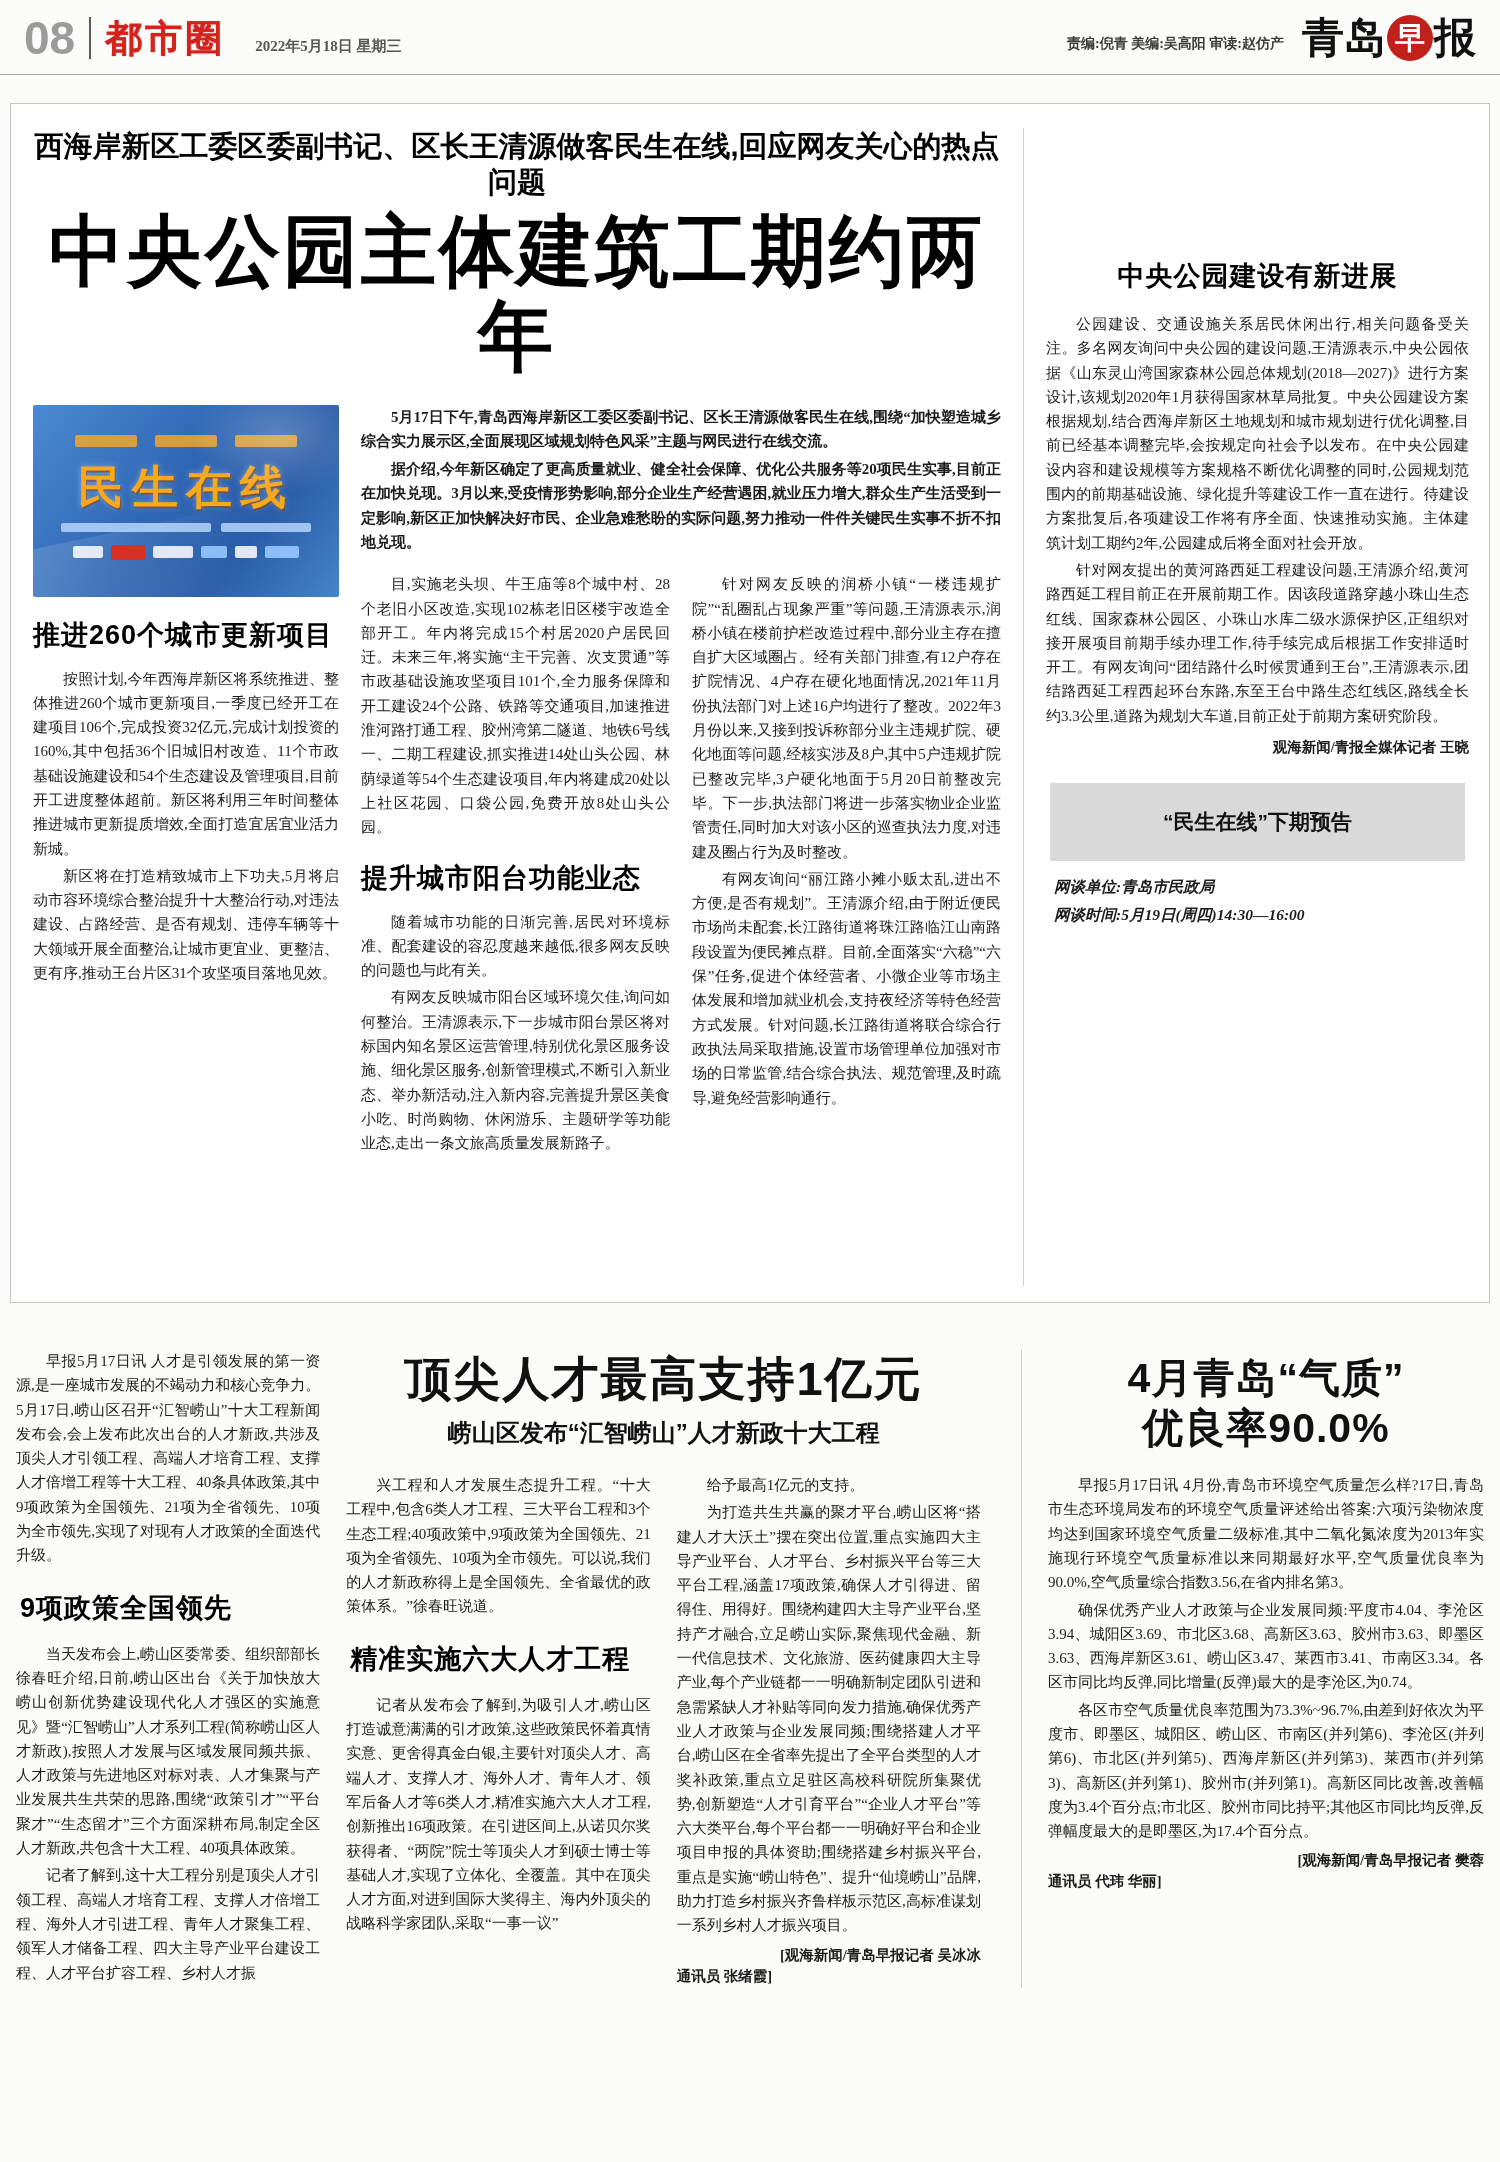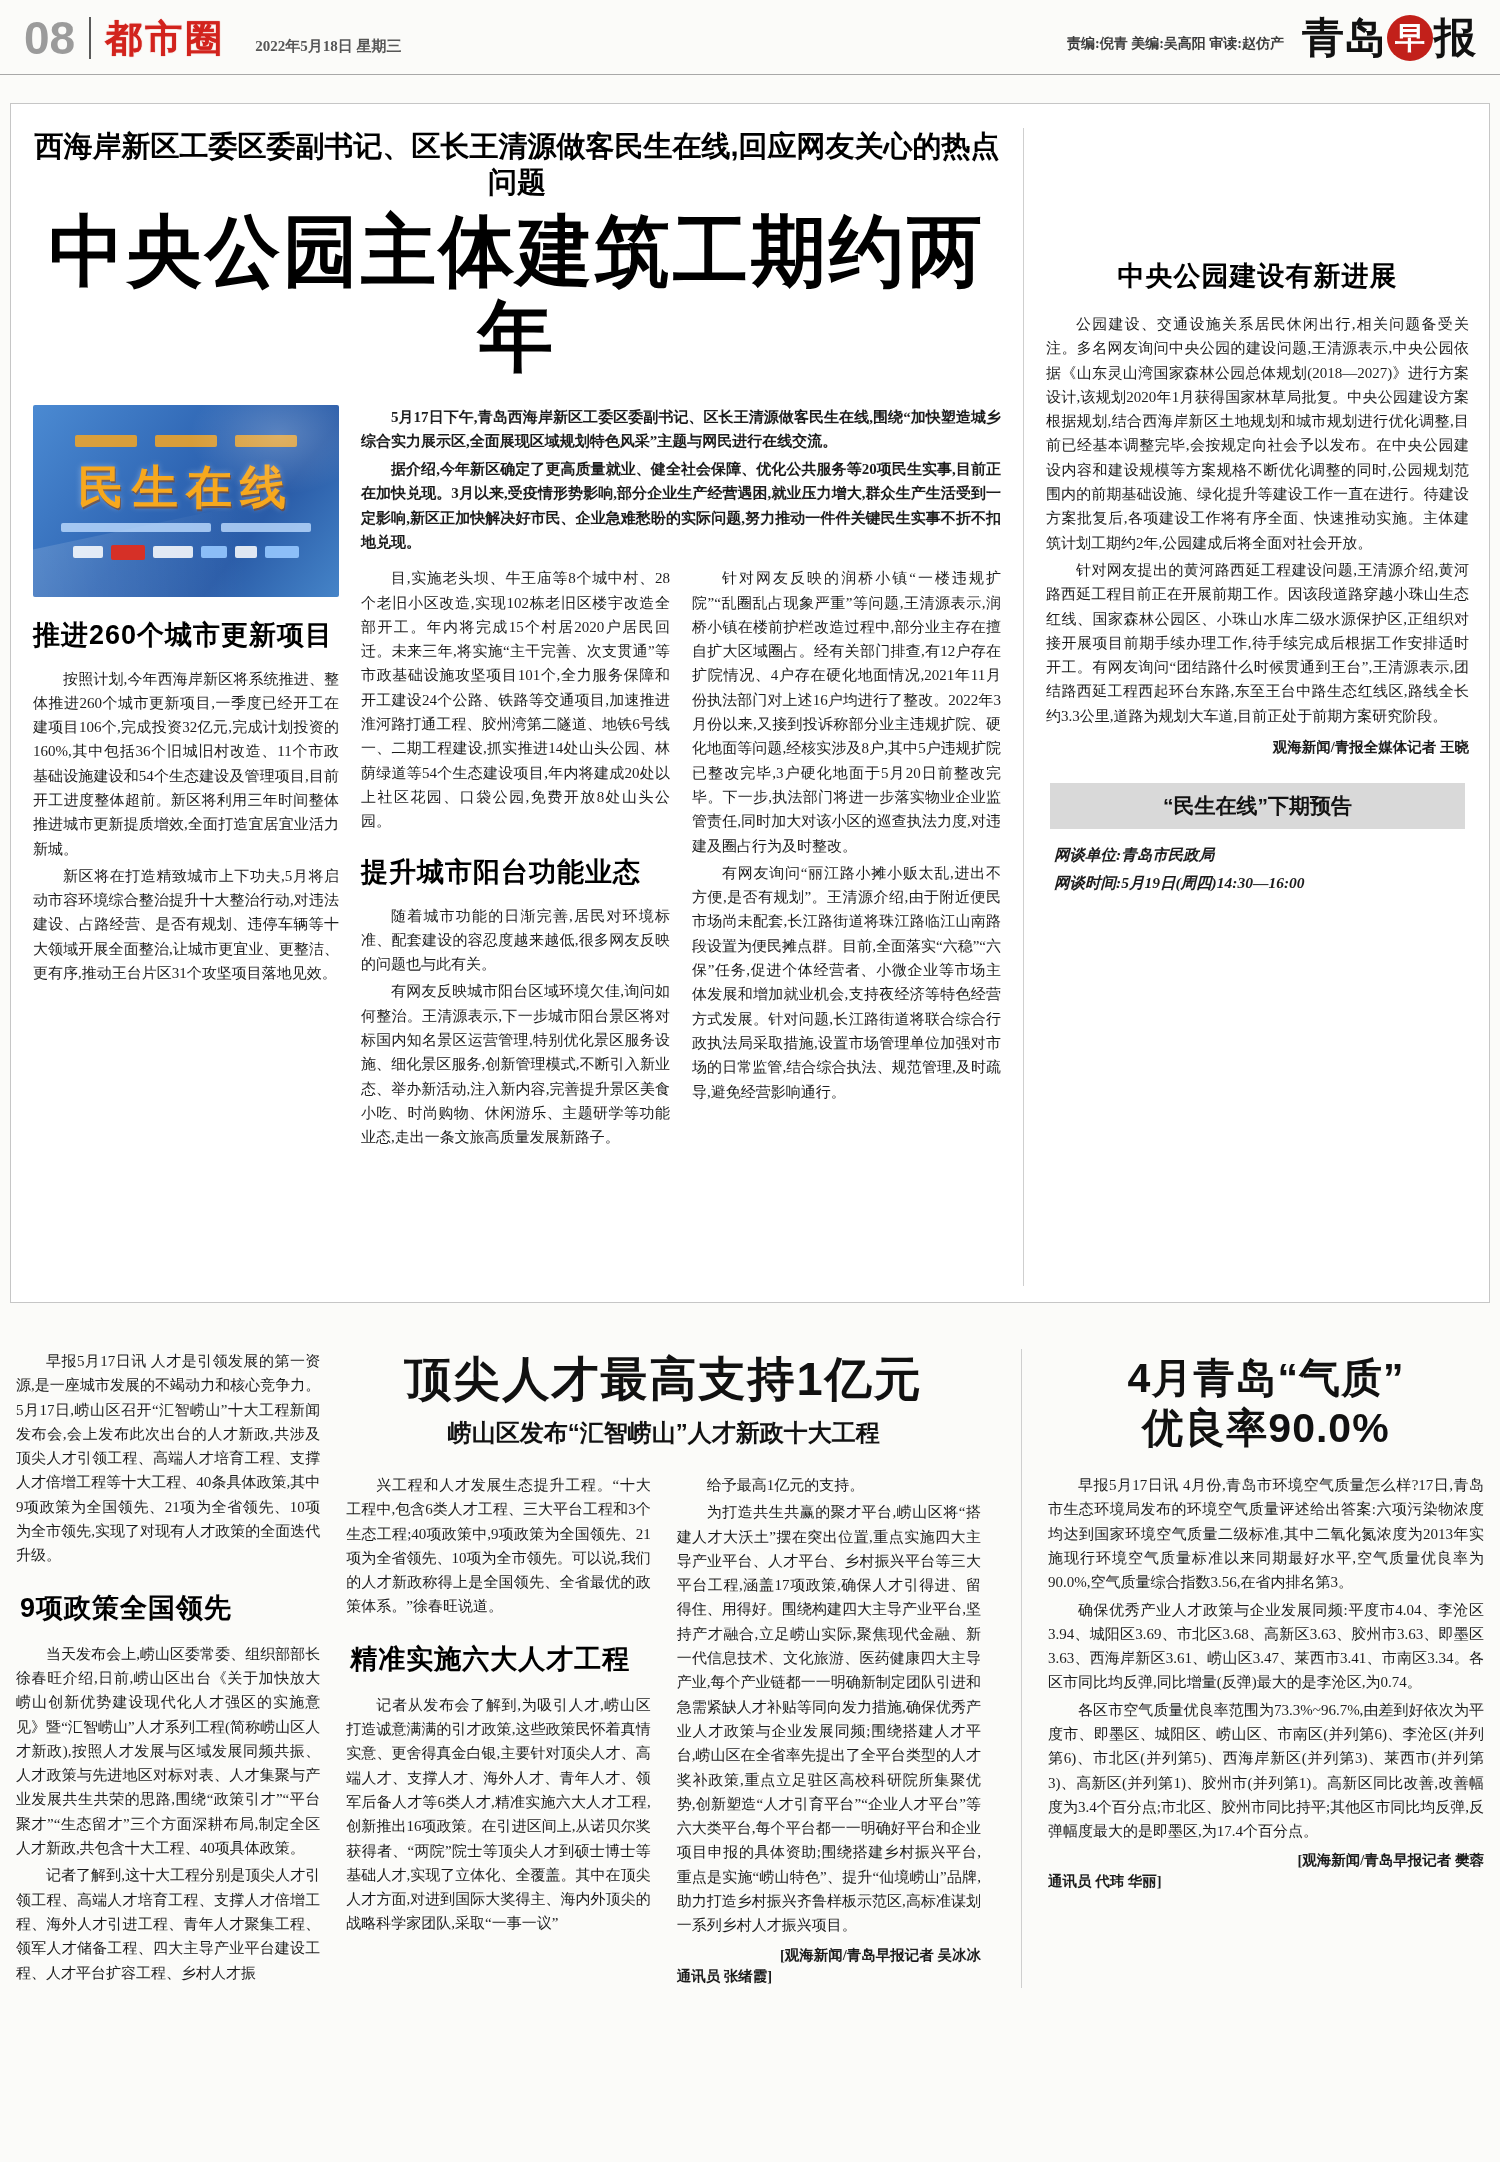--- a/index.html
+++ b/index.html
@@ -21,21 +21,21 @@
   
   .top-box{margin:28px 10px 0 10px;border:1px solid #c6c6c6;box-sizing:border-box;height:1200px;display:flex;padding:24px 20px 16px 22px;background:#fff;}
   .main-left{width:968px;flex:none;}
   .kicker{font-family:"Liberation Sans",sans-serif;font-weight:900;font-size:29px;text-align:center;letter-spacing:0px;color:#000;line-height:1.25;}
   .headline{font-family:"Liberation Sans",sans-serif;font-weight:900;font-size:75px;text-align:center;letter-spacing:3px;color:#000;line-height:1.08;margin-top:12px;transform:scaleY(1.04);}
   .main-content{display:flex;gap:22px;margin-top:30px;}
   .colA{width:306px;flex:none;}
   .colBC{flex:1;min-width:0;}
   .intro{font-weight:bold;font-size:16px;line-height:1.66;}
   .intro .para{margin-bottom:4px;}
-  .two-cols{display:flex;gap:22px;margin-top:12px;}
+  .two-cols{display:flex;gap:22px;margin-top:18px;}
   .colB,.colC{width:calc(50% - 11px);min-width:0;}
   .article-head{font-family:"Liberation Sans",sans-serif;font-weight:900;font-size:27px;letter-spacing:1px;margin:20px 0 14px 0;color:#000;}
   .para{font-size:15px;line-height:1.62;text-align:justify;text-indent:2em;margin:0 0 3px 0;}
   
   .banner{position:relative;width:306px;height:192px;border-radius:2px;overflow:hidden;
     background:linear-gradient(128deg,#4b8ad2 0%,#2f66b4 45%,#2a5ca8 70%,#4584c8 100%);}
   .banner:before{content:"";position:absolute;left:-40px;top:110px;width:420px;height:150px;
     background:linear-gradient(100deg,rgba(255,255,255,.18),rgba(255,255,255,0) 60%);transform:rotate(-12deg);}
   .banner:after{content:"";position:absolute;right:-30px;top:-30px;width:180px;height:120px;
     background:radial-gradient(ellipse at center,rgba(255,255,255,.22),rgba(255,255,255,0) 70%);}
@@ -48,21 +48,21 @@
   .sub-bar{height:9px;border-radius:2px;background:rgba(190,220,255,.8);}
   .icon-row{position:absolute;top:140px;left:0;right:0;display:flex;justify-content:center;align-items:center;gap:8px;}
   .ic{height:12px;border-radius:2px;}
   .ic-w{background:rgba(255,255,255,.85);}
   .ic-red{background:#d63027;width:34px;height:15px;}
   .ic-blue{background:rgba(150,200,255,.9);}
   
   .side{flex:1;border-left:1px solid #cfcfcf;margin-left:22px;padding-left:22px;padding-top:130px;min-width:0;}
   .side-head{font-family:"Liberation Sans",sans-serif;font-weight:900;font-size:27px;text-align:center;letter-spacing:1px;margin-bottom:18px;color:#000;}
   .side-byline{font-size:14.5px;font-weight:bold;text-align:right;margin-top:10px;}
-  .preview-box{background:#d9d9d9;text-align:center;font-family:"Liberation Sans",sans-serif;font-weight:900;font-size:21px;padding:9px 0;margin:26px 4px 16px 4px;color:#111;}
+  .preview-box{background:#d9d9d9;text-align:center;font-family:"Liberation Sans",sans-serif;font-weight:900;font-size:21px;padding:25px 0;margin:26px 4px 16px 4px;color:#111;}
   .preview-line{font-size:15.5px;font-weight:bold;font-style:italic;margin:7px 0 0 8px;}
   
   .bottom{display:flex;margin:46px 16px 0 16px;gap:40px;}
   .talent{flex:1;display:grid;grid-template-columns:1fr 1fr 1fr;column-gap:26px;min-width:0;}
   .t-col1{grid-column:1;grid-row:1 / span 2;}
   .t-headblock{grid-column:2 / span 2;grid-row:1;text-align:center;padding-top:4px;}
   .t-headline{font-family:"Liberation Sans",sans-serif;font-weight:900;font-size:47px;letter-spacing:2px;color:#111;line-height:1.1;}
   .t-subheadline{font-family:"Liberation Sans",sans-serif;font-weight:900;font-size:24px;margin-top:12px;color:#111;}
   .t-col2{grid-column:2;grid-row:2;margin-top:22px;}
   .t-col3{grid-column:3;grid-row:2;margin-top:22px;}

